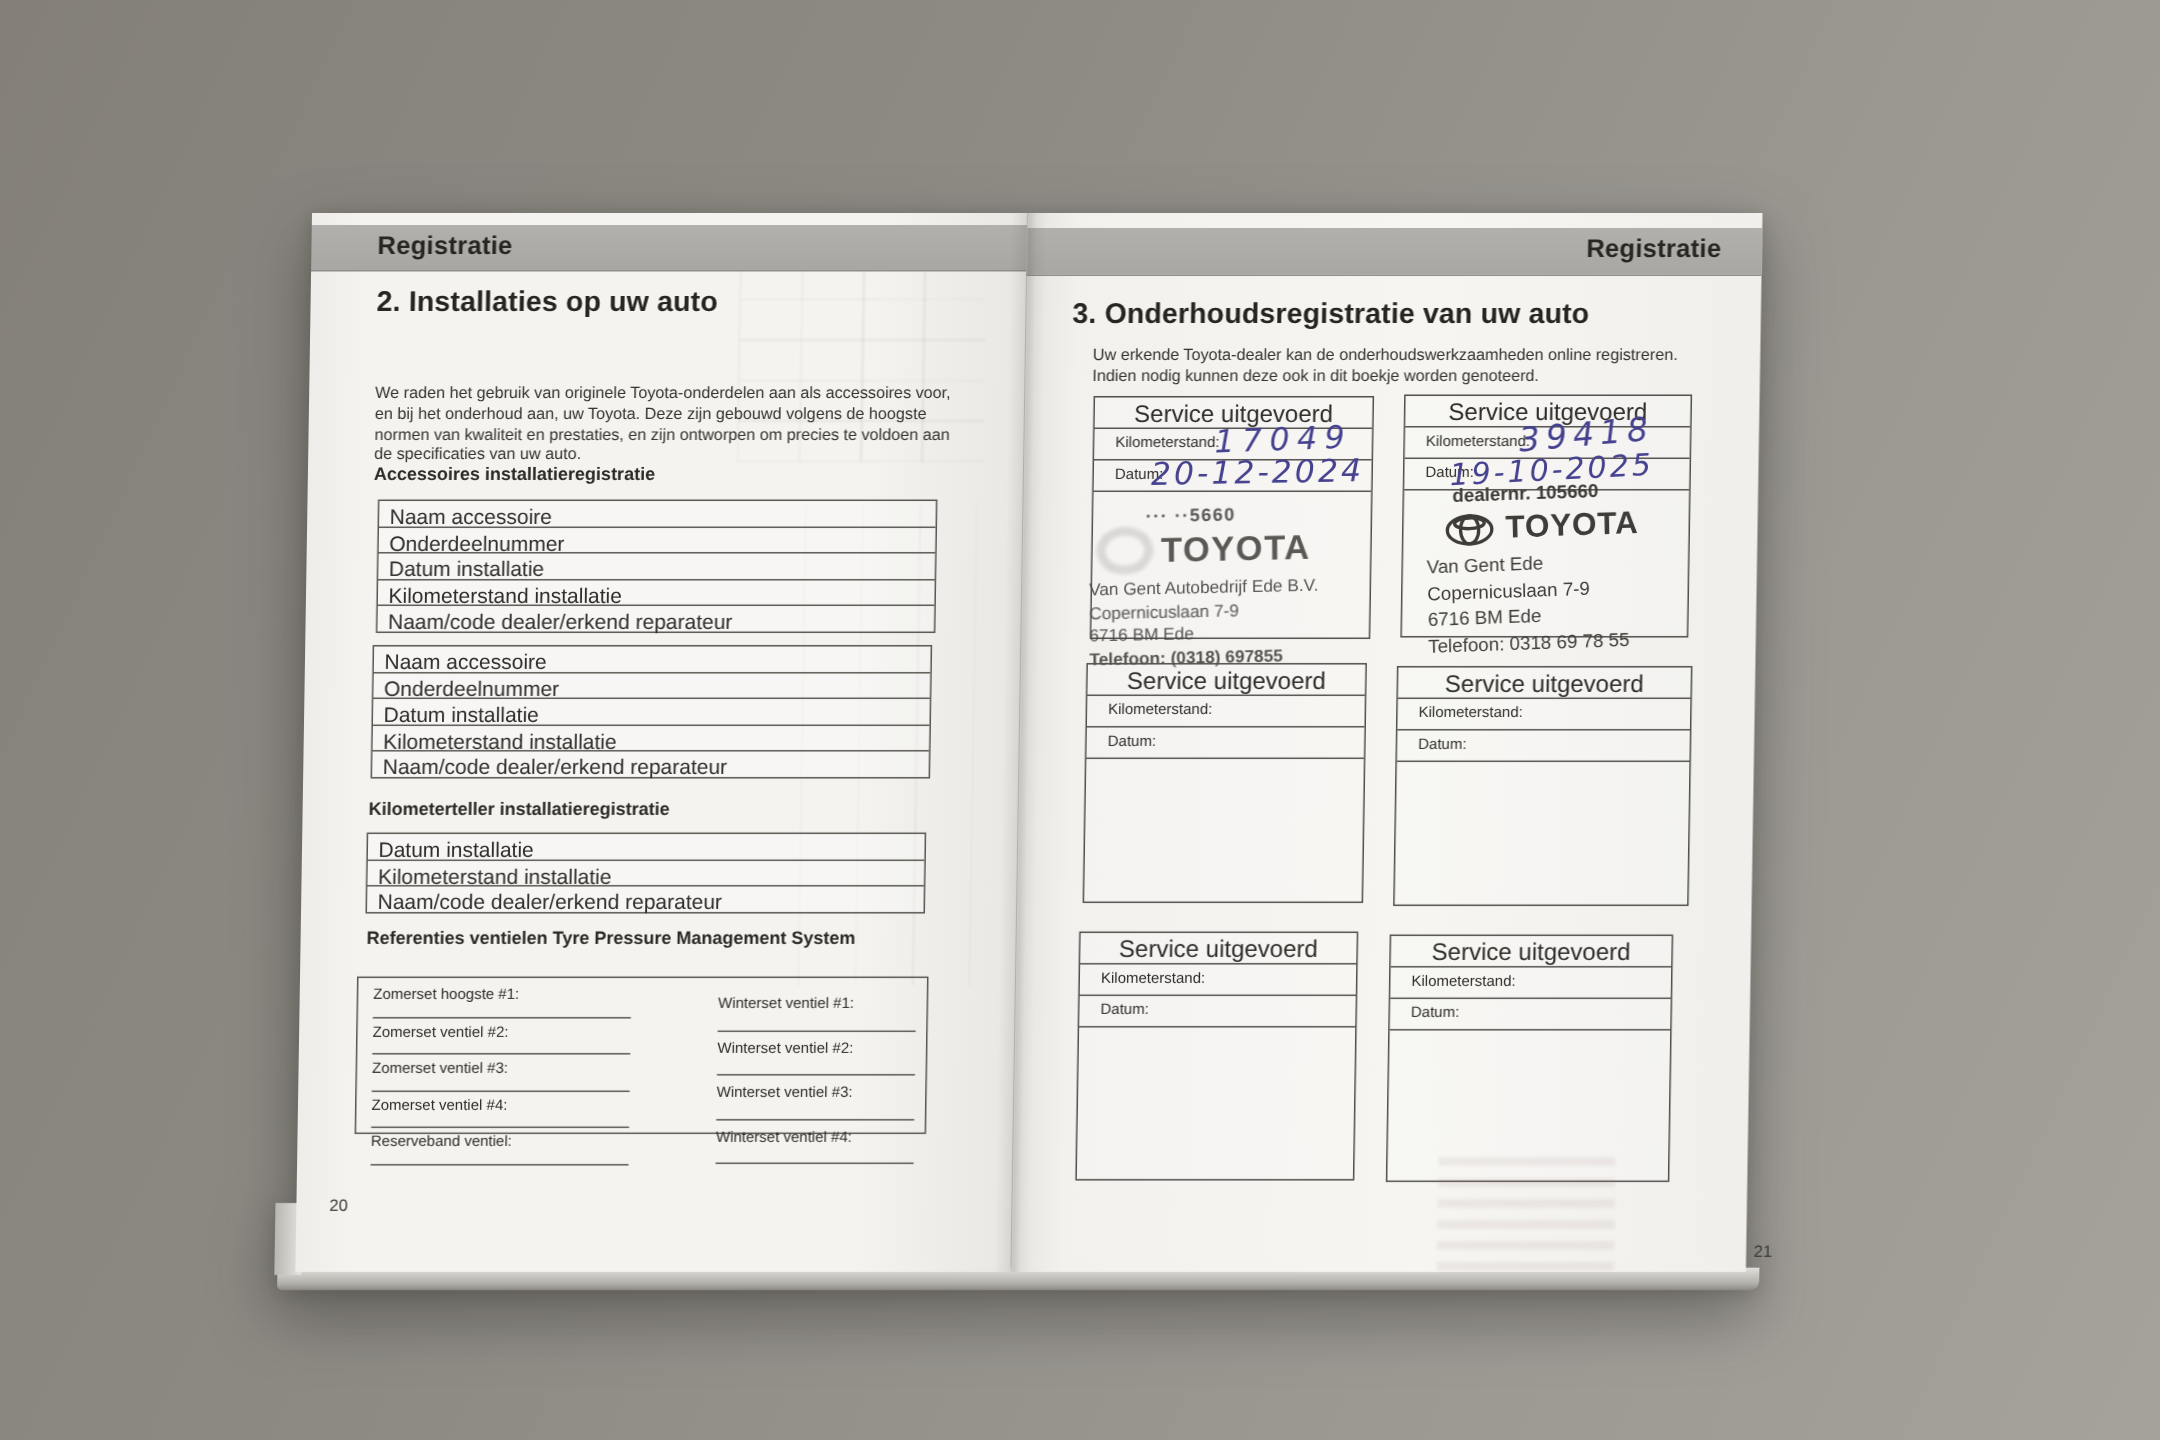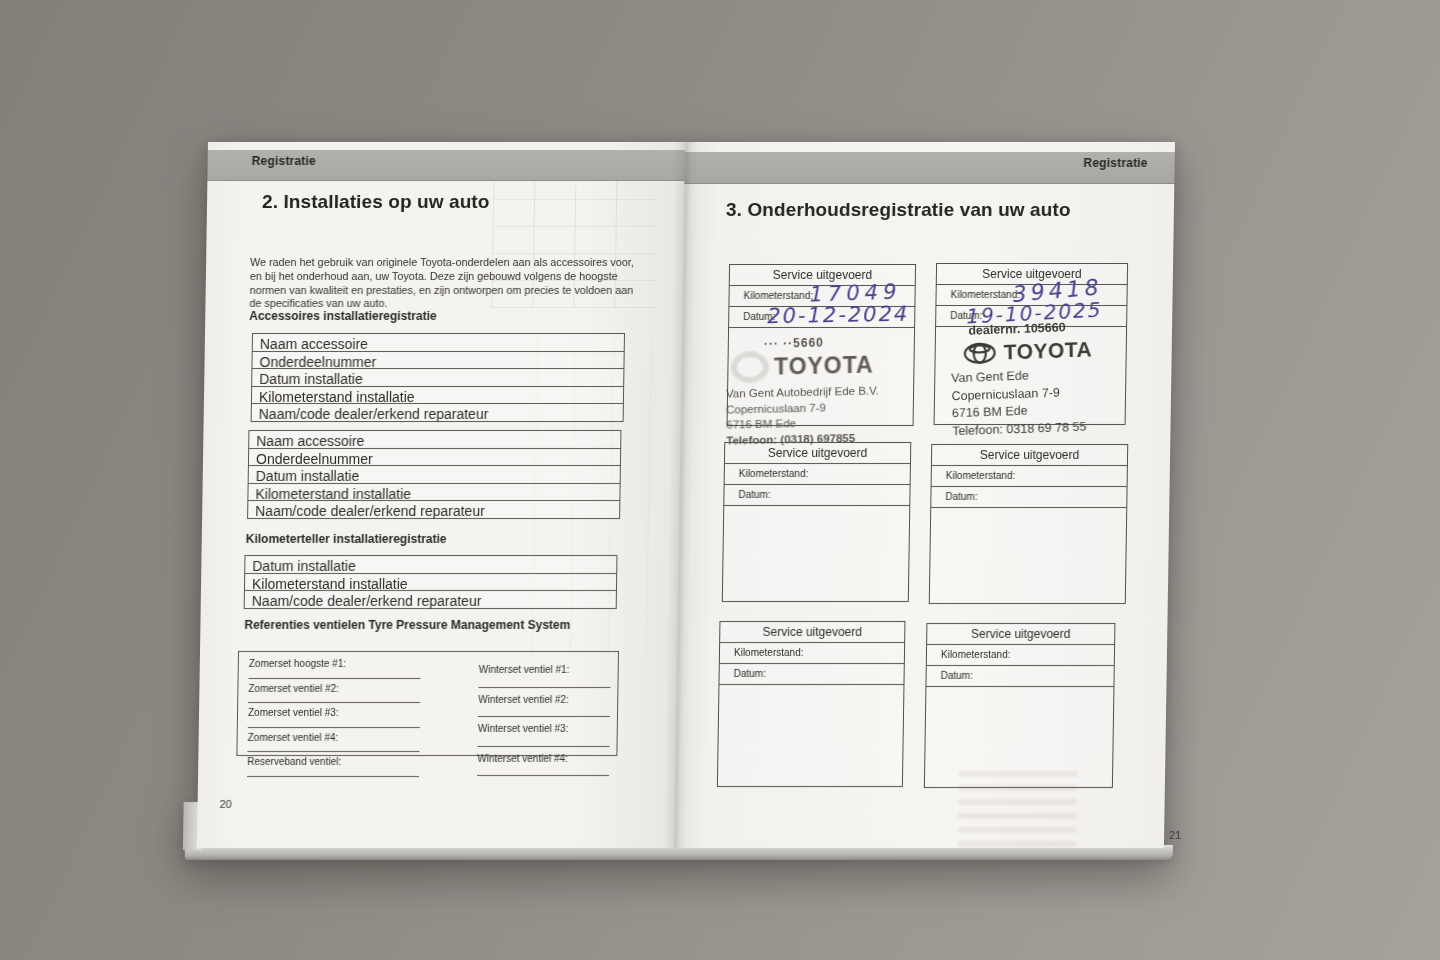--- a/index.html
+++ b/index.html
@@ -15,22 +15,22 @@
     background:linear-gradient(90deg,#b9b7b2,#e4e3df);}
   .page{position:absolute;top:0;height:706px;}
   .page-left{left:0;width:477px;background:linear-gradient(90deg,#eeedea 0,#f4f3f0 8%,#f4f3f0 78%,#e8e7e4 100%);}
   .page-right{left:477px;width:490px;background:linear-gradient(90deg,#e5e4e1 0,#f2f1ee 7%,#f6f5f2 55%,#f0efec 100%);}
   .fold{position:absolute;left:466px;top:0;width:24px;height:706px;z-index:3;
     background:linear-gradient(90deg,transparent 0,rgba(55,53,49,.09) 40%,rgba(55,53,49,.17) 52%,rgba(55,53,49,.05) 72%,transparent 100%);}
 
   
   .band{position:absolute;left:0;width:100%;height:30px;
     background:linear-gradient(180deg,#b2b0ad,#a9a7a4);border-bottom:1px solid #918f8c;}
-  .band .band-text{position:absolute;top:4px;font-size:12px;font-weight:bold;color:#272623;letter-spacing:.2px;text-align:center;}
-  .pg-title{position:absolute;font-size:19px;font-weight:bold;color:#262522;letter-spacing:.1px;margin-left:11px;}
+  .band .band-text{position:absolute;top:4px;font-size:17px;font-weight:bold;color:#272623;letter-spacing:.2px;text-align:center;}
+  .pg-title{position:absolute;font-size:19px;font-weight:bold;color:#262522;letter-spacing:.1px;}
   .body-text{position:absolute;font-size:10.8px;line-height:13.8px;color:#34322f;}
   .sec-head{position:absolute;font-size:12px;font-weight:bold;color:#2a2926;}
   .pageno{position:absolute;font-size:11px;color:#3b3936;}
 
   
   .ptable{position:absolute;border:1px solid #57554f;background:rgba(255,255,255,.25);}
   .trow{height:14.6px;border-bottom:1px solid #5b5953;font-size:14px;color:#2e2c29;padding:2px 0 0 7px;}
   .trow:last-child{border-bottom:none;}
 
   
@@ -46,21 +46,21 @@
     background:
       repeating-linear-gradient(90deg,rgba(125,123,119,.30) 0 1px,transparent 1px 41px),
       repeating-linear-gradient(0deg,rgba(125,123,119,.25) 0 1px,transparent 1px 27px);}
   .bleed-grid2{left:332px;top:195px;width:116px;height:320px;opacity:.28;filter:blur(.8px);
     background:repeating-linear-gradient(90deg,rgba(125,123,119,.35) 0 1px,transparent 1px 38px);}
   .bleed-text{left:34px;top:78px;width:118px;height:82px;opacity:.20;filter:blur(1.2px);
     background:repeating-linear-gradient(0deg,rgba(150,120,118,.55) 0 6px,transparent 6px 14px);}
 
   
   .sbox{position:absolute;border:1.3px solid #504e4a;background:rgba(255,255,255,.2);}
-  .sbox-head{height:17px;border-bottom:1px solid #55534f;text-align:center;font-size:12px;color:#2e2c29;padding-top:3px;}
+  .sbox-head{height:17px;border-bottom:1px solid #55534f;text-align:center;font-size:16px;color:#2e2c29;padding-top:3px;}
   .sbox-row{height:16px;border-bottom:1px solid #55534f;font-size:10px;color:#2e2c29;padding:4px 0 0 14px;position:relative;}
   .sbox-area{position:relative;}
 
   .hand{font-family:"DejaVu Sans",sans-serif;font-style:italic;color:#45418f;position:absolute;display:inline-block;white-space:nowrap;}
   .hand-km1{left:80px;top:-5px;font-size:21px;letter-spacing:5px;transform:rotate(-2deg);}
   .hand-dt1{left:38px;top:-4px;font-size:21px;letter-spacing:2px;transform:rotate(-1deg);}
   .hand-km2{left:76px;top:-7px;font-size:22px;letter-spacing:4px;transform:rotate(-5deg);}
   .hand-dt2{left:30px;top:-5px;font-size:20px;letter-spacing:2px;transform:rotate(-3deg);}
 
   .stamp{position:absolute;color:#4a4744;}
@@ -150,20 +150,21 @@
       <div class="pageno" style="left:22px;top:656px;">20</div>
     </div>
 
     <div class="page page-right">
       <div class="band" style="top:10px;height:31px;">
         <span class="band-text" style="right:27px;">Registratie</span>
       </div>
 
       <div class="pg-title" style="left:31px;top:57px;">3. Onderhoudsregistratie van uw auto</div>
 
+      <div class="body-text" style="left:45px;top:89px;width:404px;">Uw erkende Toyota-dealer kan de onderhoudswerkzaamheden online registreren. Indien nodig kunnen deze ook in dit boekje worden genoteerd.</div>
 
       <div class="sbox" style="left:46px;top:122px;width:185px;height:160px;">
         <div class="sbox-head">Service uitgevoerd</div>
         <div class="sbox-row">
           <span>Kilometerstand:</span>
           <span class="hand hand-km1">17049</span>
         </div>
         <div class="sbox-row">
           <span>Datum:</span>
           <span class="hand hand-dt1">20-12-2024</span>

